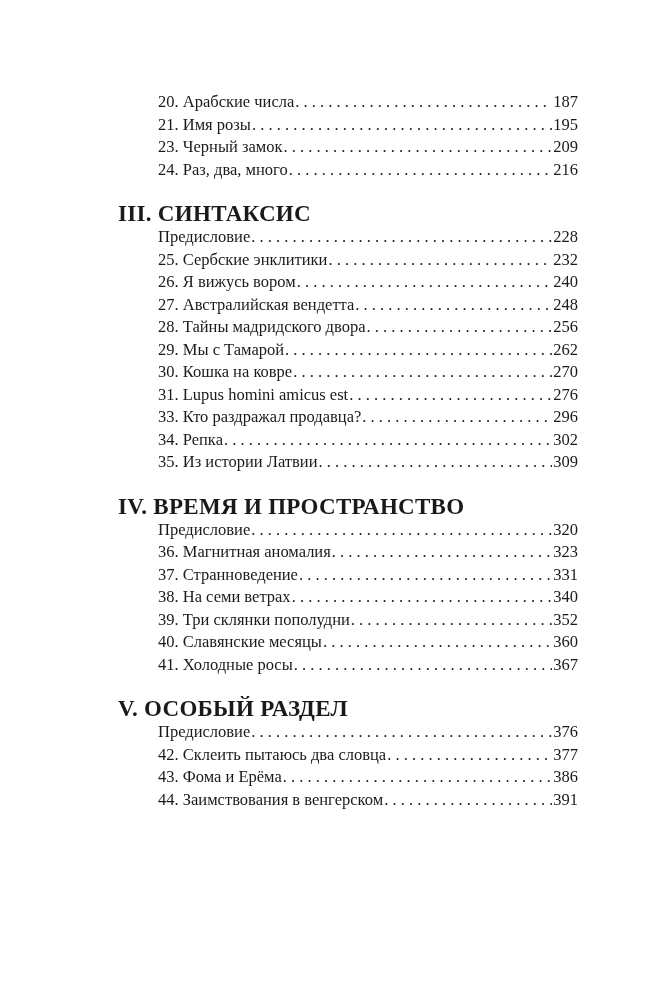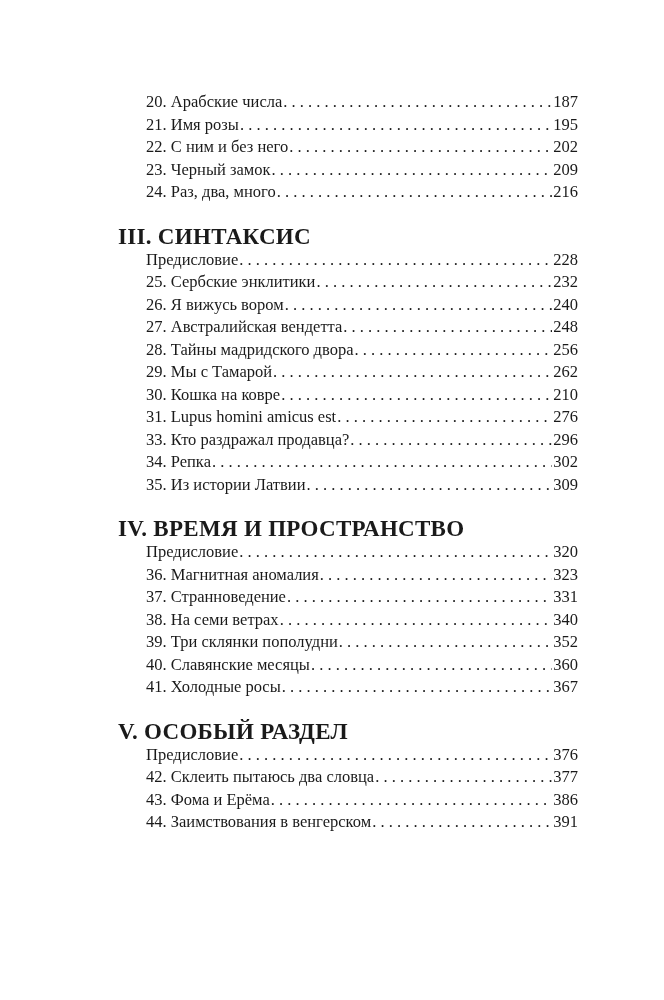--- a/index.html
+++ b/index.html
@@ -1,19 +1,19 @@
 <!DOCTYPE html>
 <html><head>
 <meta charset="utf-8">
 <style>
   html, body { margin:0; padding:0; }
   body { width:664px; height:1000px; background:#ffffff; position:relative; overflow:hidden;
          font-family:"Liberation Serif", serif; color:#1a1a1a; }
   .toc { position:absolute; left:118px; top:91px; width:460px; }
-  .entry { display:flex; align-items:baseline; height:22.5px; line-height:22.5px; font-size:16.5px; margin-left:28px; }
+  .entry { display:flex; align-items:baseline; height:22.5px; line-height:22.5px; font-size:16.5px; margin-left:40px; }
   .entry .title { white-space:nowrap; }
   .entry .dots { flex:1; overflow:hidden; white-space:nowrap; margin:0 1px; letter-spacing:3.2px; }
   .entry .dots::before { content:". . . . . . . . . . . . . . . . . . . . . . . . . . . . . . . . . . . . . . . . . . . . . . . . . . . . . . . . . . . . . . . . . . . . . . . . . . . . . . . . . . . . . . . . . . . . . . . . . ."; letter-spacing:0; }
   .entry .page { white-space:nowrap; text-align:left; }
   .section-head { font-weight:bold; font-size:23px; height:24px; line-height:24px; letter-spacing:0.3px; }
   .gap { height:21px; }
 </style>
 </head>
 <body>
 
@@ -22,25 +22,20 @@
   <div>
     <div class="entry">
         <span class="title">20. Арабские числа</span>
         <span class="dots"></span>
         <span class="page">187</span>
       </div>
     <div class="entry">
         <span class="title">21. Имя розы</span>
         <span class="dots"></span>
         <span class="page">195</span>
-      </div>
-    <div class="entry">
-        <span class="title">22. С ним и без него</span>
-        <span class="dots"></span>
-        <span class="page">202</span>
       </div>
     <div class="entry">
         <span class="title">23. Черный замок</span>
         <span class="dots"></span>
         <span class="page">209</span>
       </div>
     <div class="entry">
         <span class="title">24. Раз, два, много</span>
         <span class="dots"></span>
         <span class="page">216</span>
@@ -77,21 +72,21 @@
         <span class="page">256</span>
       </div>
     <div class="entry">
         <span class="title">29. Мы с Тамарой</span>
         <span class="dots"></span>
         <span class="page">262</span>
       </div>
     <div class="entry">
         <span class="title">30. Кошка на ковре</span>
         <span class="dots"></span>
-        <span class="page">210</span>
+        <span class="page">270</span>
       </div>
     <div class="entry">
         <span class="title">31. Lupus homini amicus est</span>
         <span class="dots"></span>
         <span class="page">276</span>
       </div>
     <div class="entry">
         <span class="title">33. Кто раздражал продавца?</span>
         <span class="dots"></span>
         <span class="page">296</span>

